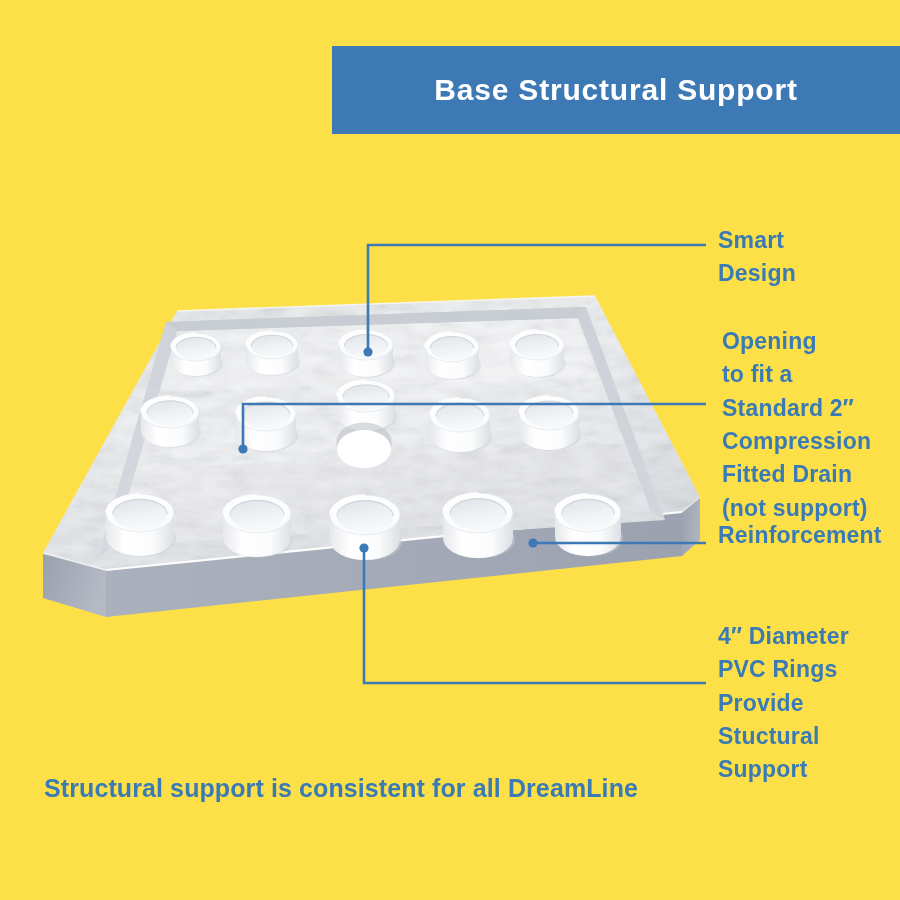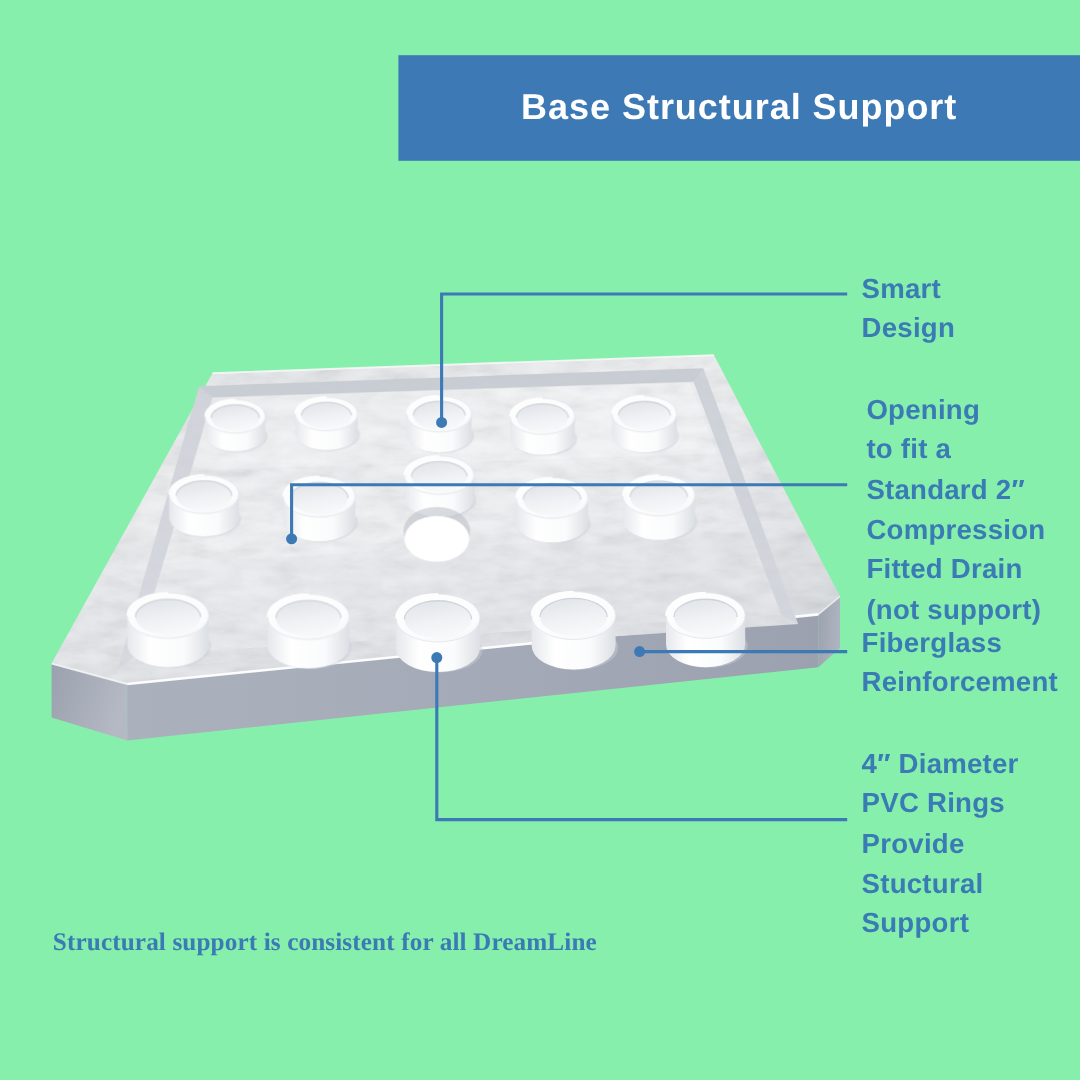--- a/index.html
+++ b/index.html
@@ -15,21 +15,21 @@
     overflow: hidden;
     font-family: "Liberation Sans", sans-serif;
     -webkit-font-smoothing: antialiased;
   }
 
   #stage {
     position: absolute;
     left: 0; top: 0;
     width: 900px;
     height: 900px;
-    background: #86efac;
+    background: #fde047;
   }
 
   
   .title-banner {
     position: absolute;
     left: 332px;
     top: 46px;
     width: 568px;
     height: 88px;
     background: #3d7ab5;
@@ -65,24 +65,24 @@
   #callout-pvc        { left: 718px; top: 620px; }
 
   
   .footnote {
     position: absolute;
     left: 44px;
     top: 770px;
     width: 600px;
     color: #3a7ab5;
     font-weight: bold;
-    font-size: 21px;
+    font-size: 25px;
     line-height: 1.5;
     letter-spacing: 0.1px;
-    font-family: Liberation Serif, serif;
+    font-family: Liberation Sans, sans-serif;
   }
   .footnote .line { display: block; white-space: nowrap; }
 
   
   #art, #leaders {
     position: absolute;
     left: 0; top: 0;
     width: 900px;
     height: 900px;
   }
@@ -394,21 +394,20 @@
   <div class="callout" id="callout-opening">
     <span class="line">Opening</span>
     <span class="line">to fit a</span>
     <span class="line">Standard 2″</span>
     <span class="line">Compression</span>
     <span class="line">Fitted Drain</span>
     <span class="line">(not support)</span>
   </div>
 
   <div class="callout" id="callout-fiberglass">
-    <span class="line">Fiberglass</span>
     <span class="line">Reinforcement</span>
   </div>
 
   <div class="callout" id="callout-pvc">
     <span class="line">4″ Diameter</span>
     <span class="line">PVC Rings</span>
     <span class="line">Provide</span>
     <span class="line">Stuctural</span>
     <span class="line">Support</span>
   </div>

